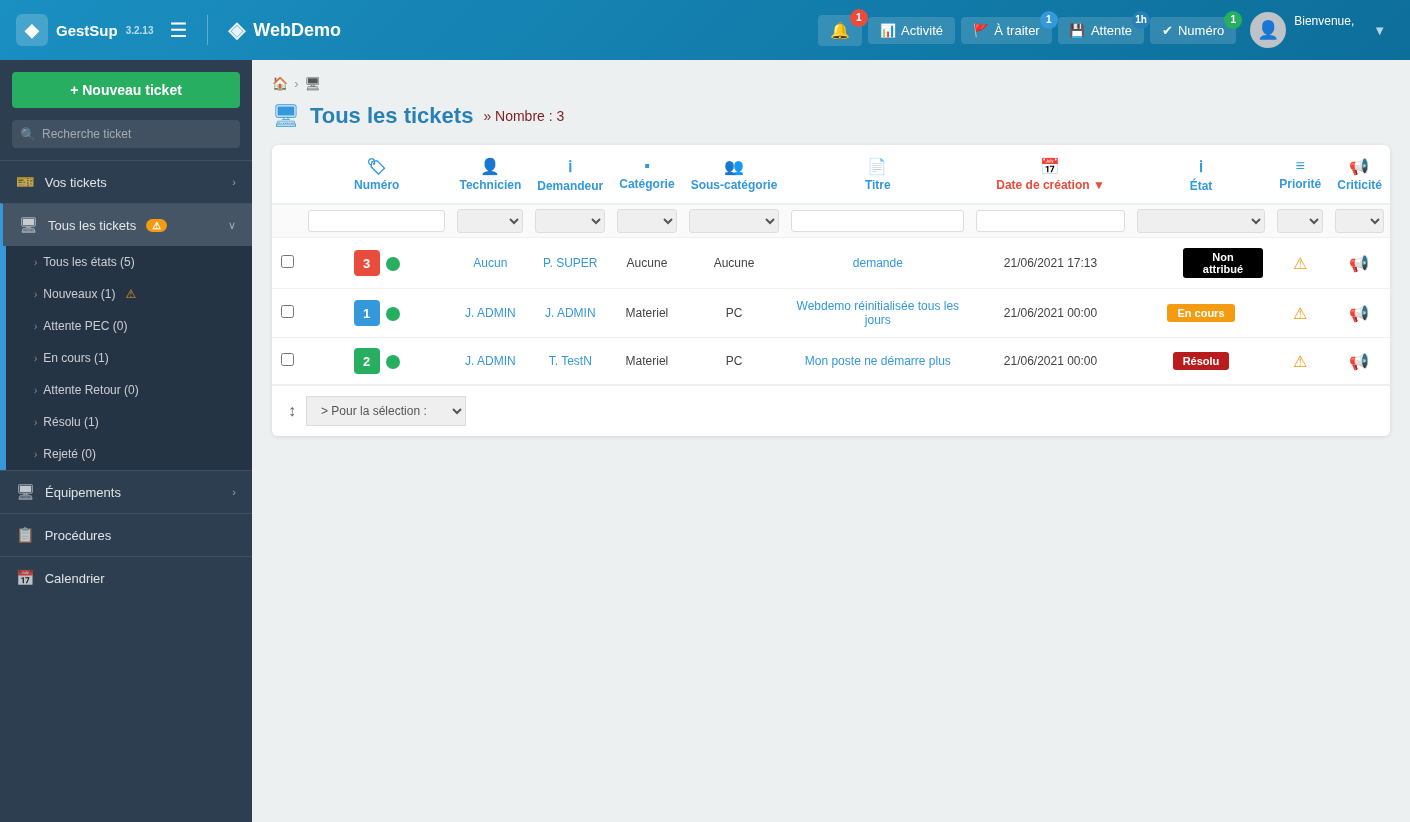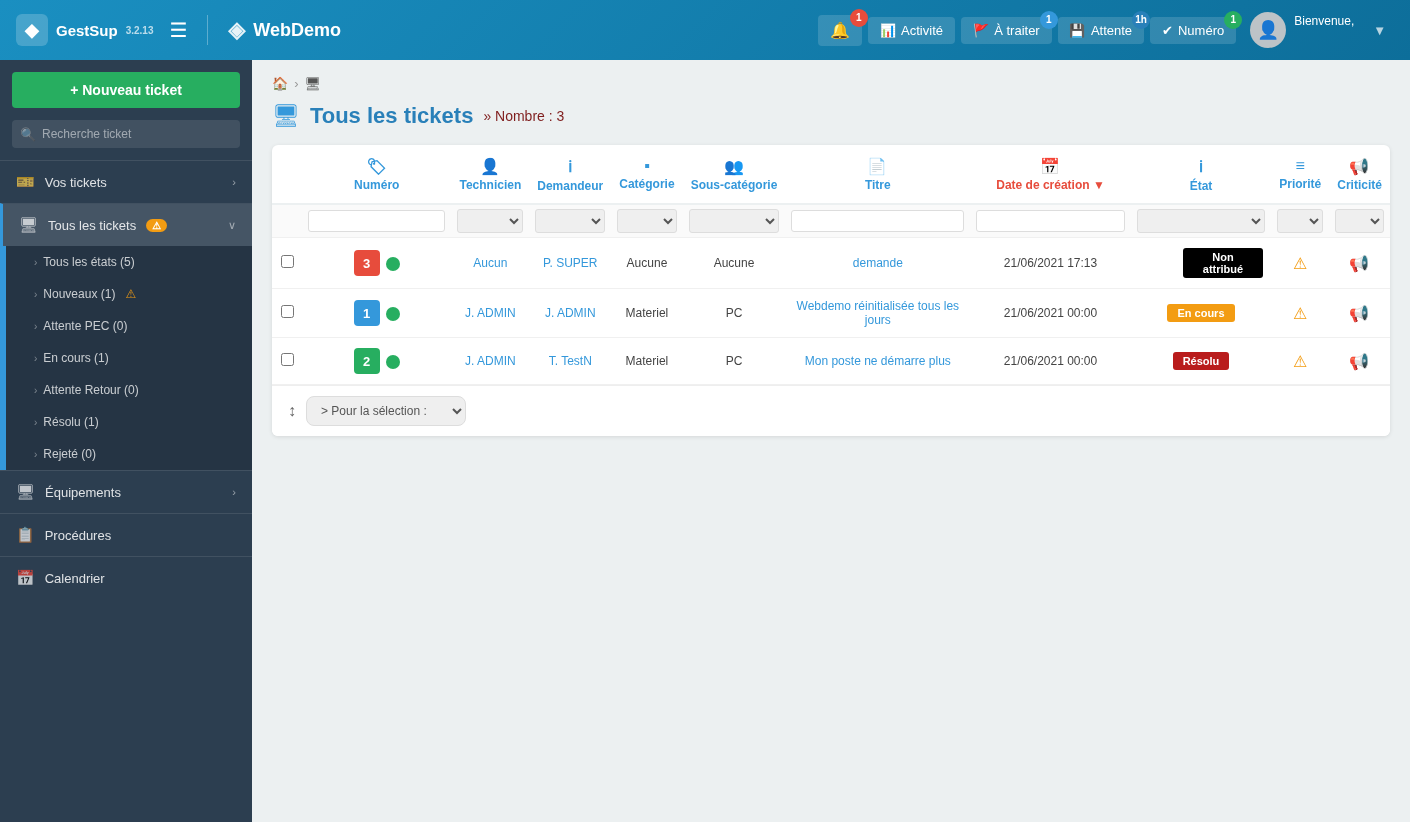--- a/index.html
+++ b/index.html
@@ -259,21 +259,21 @@
     .bottom-bar {
       display: flex; align-items: center; gap: 10px;
       padding: 10px 16px;
       background: white;
       border-top: 1px solid #eee;
     }
     .sort-icon { font-size: 16px; color: #666; cursor: pointer; }
     .selection-select {
       padding: 6px 10px;
       border: 1px solid #ddd;
-      border-radius: 8px;
+      border-radius: 0;
       font-size: 12px;
       color: #555;
       min-width: 160px;
     }
 
     
     .cb { cursor: pointer; }
   </style>
 </head>
 <body>

